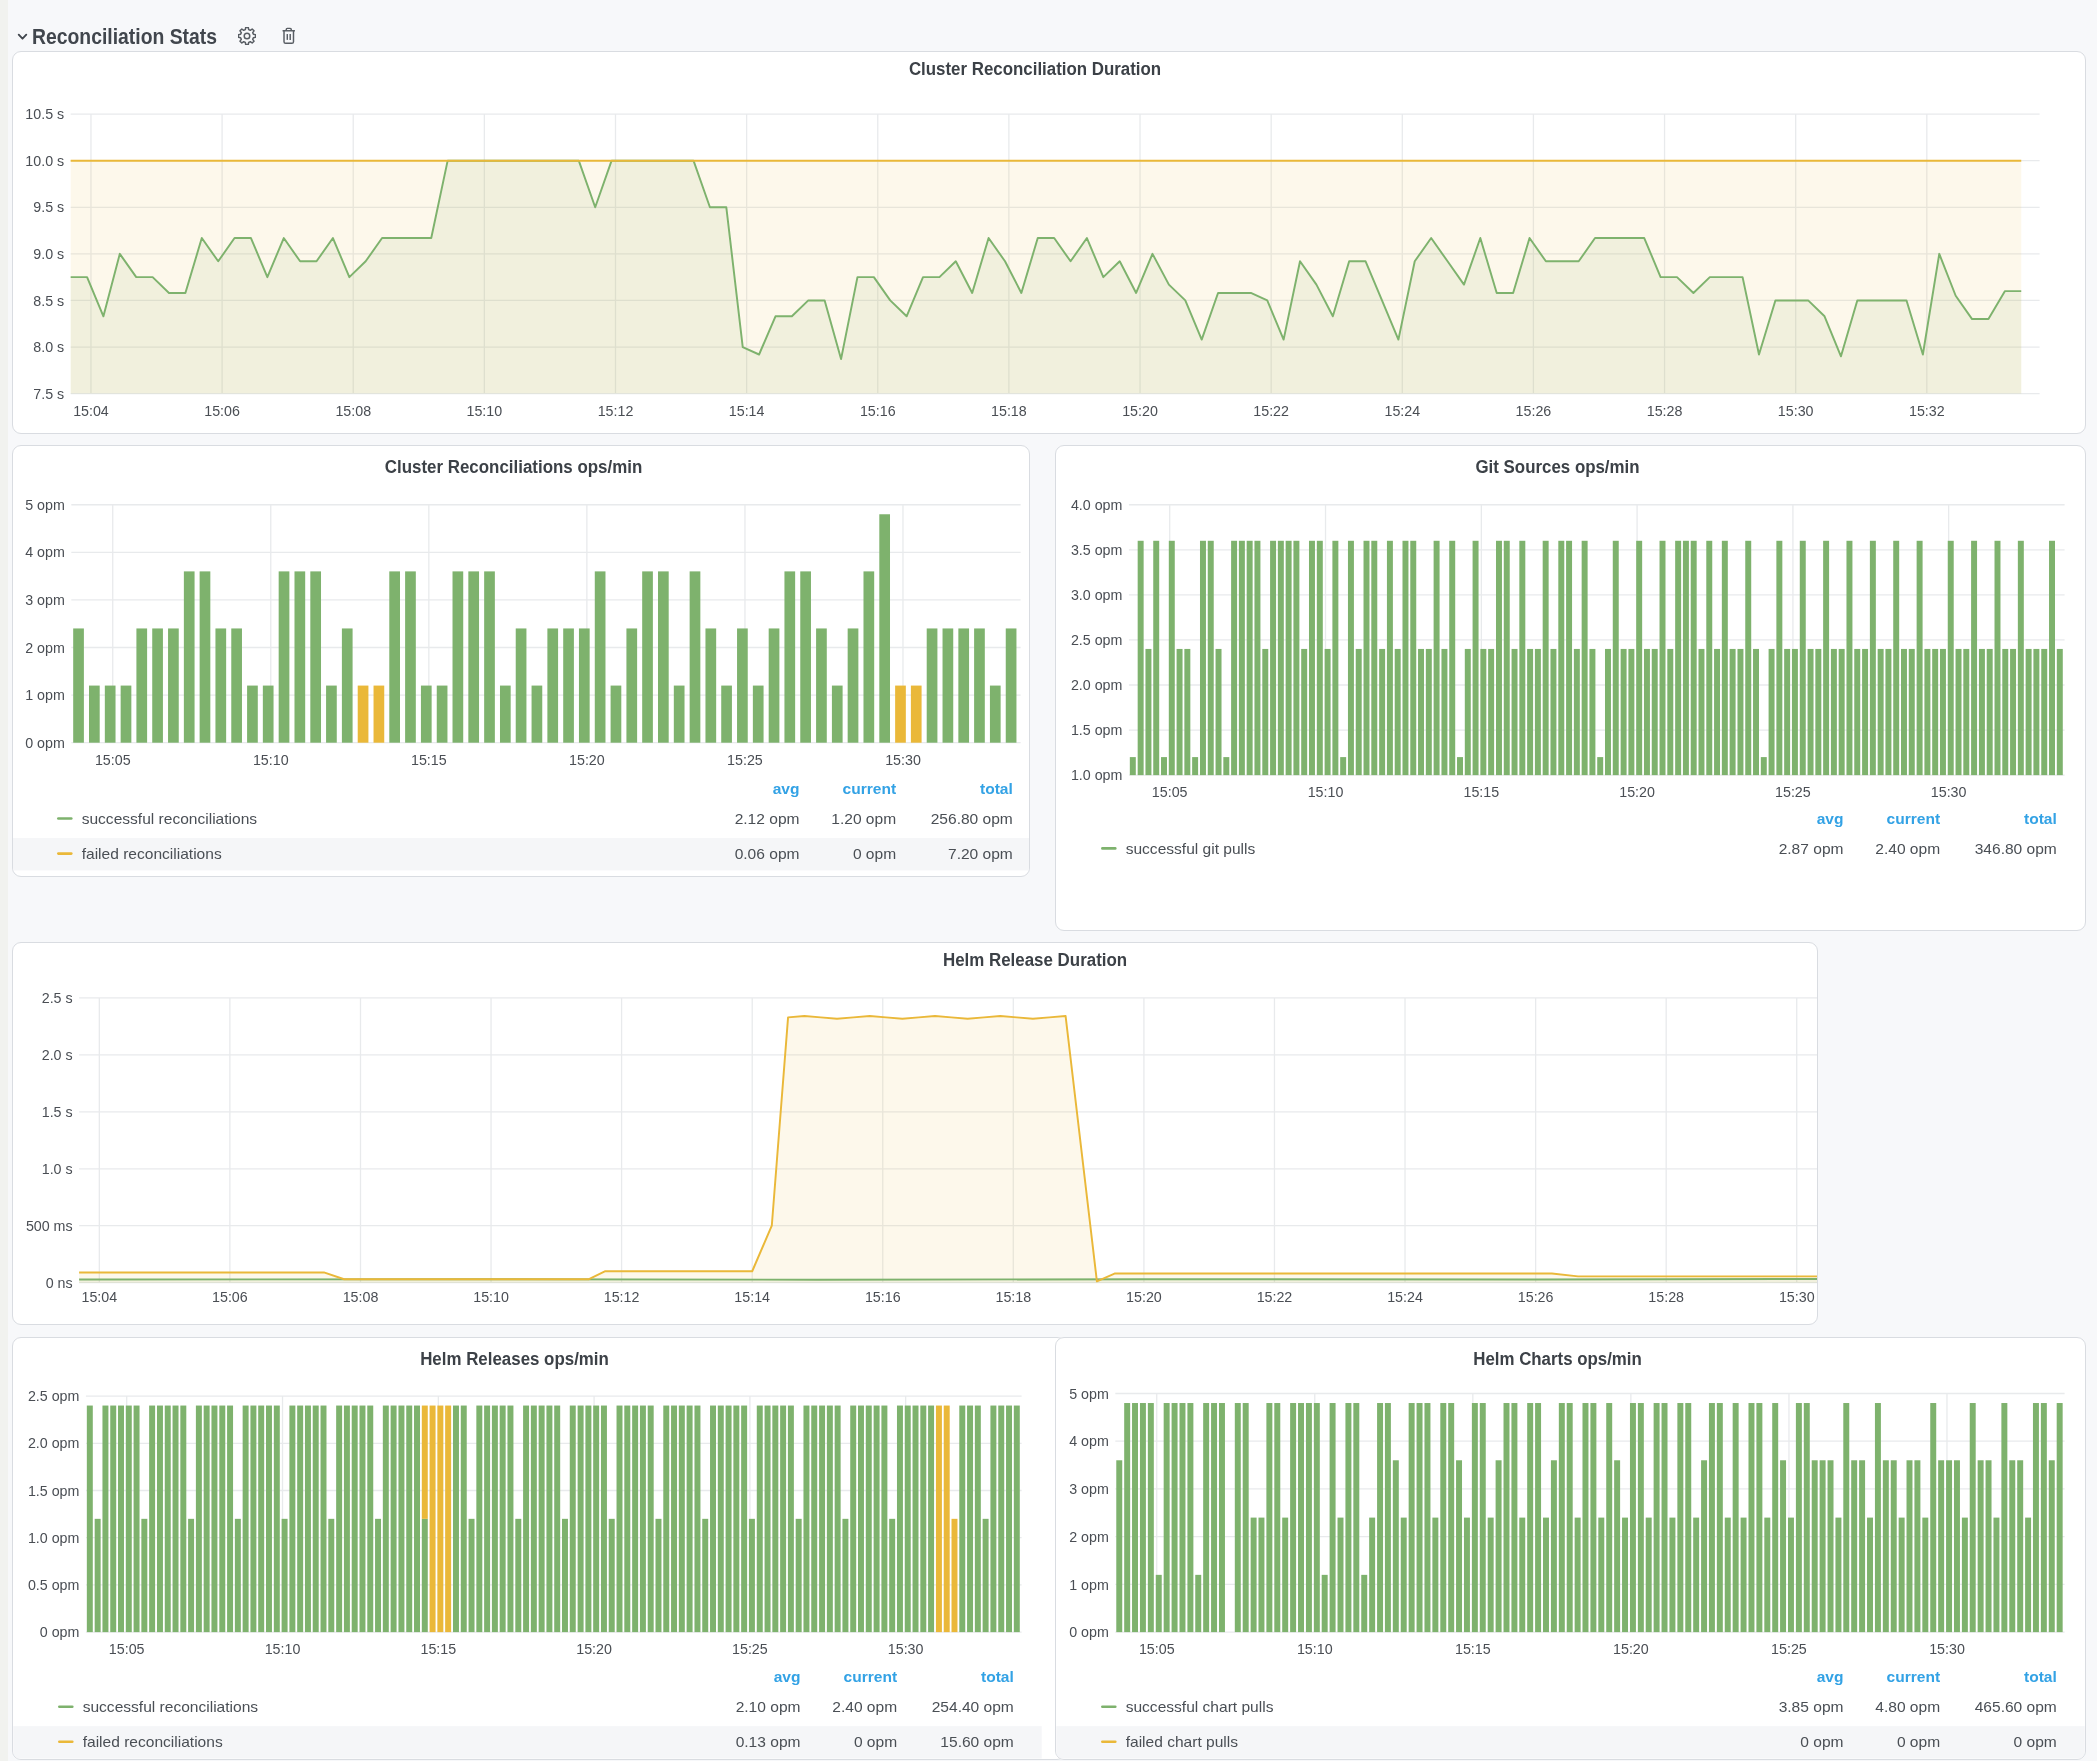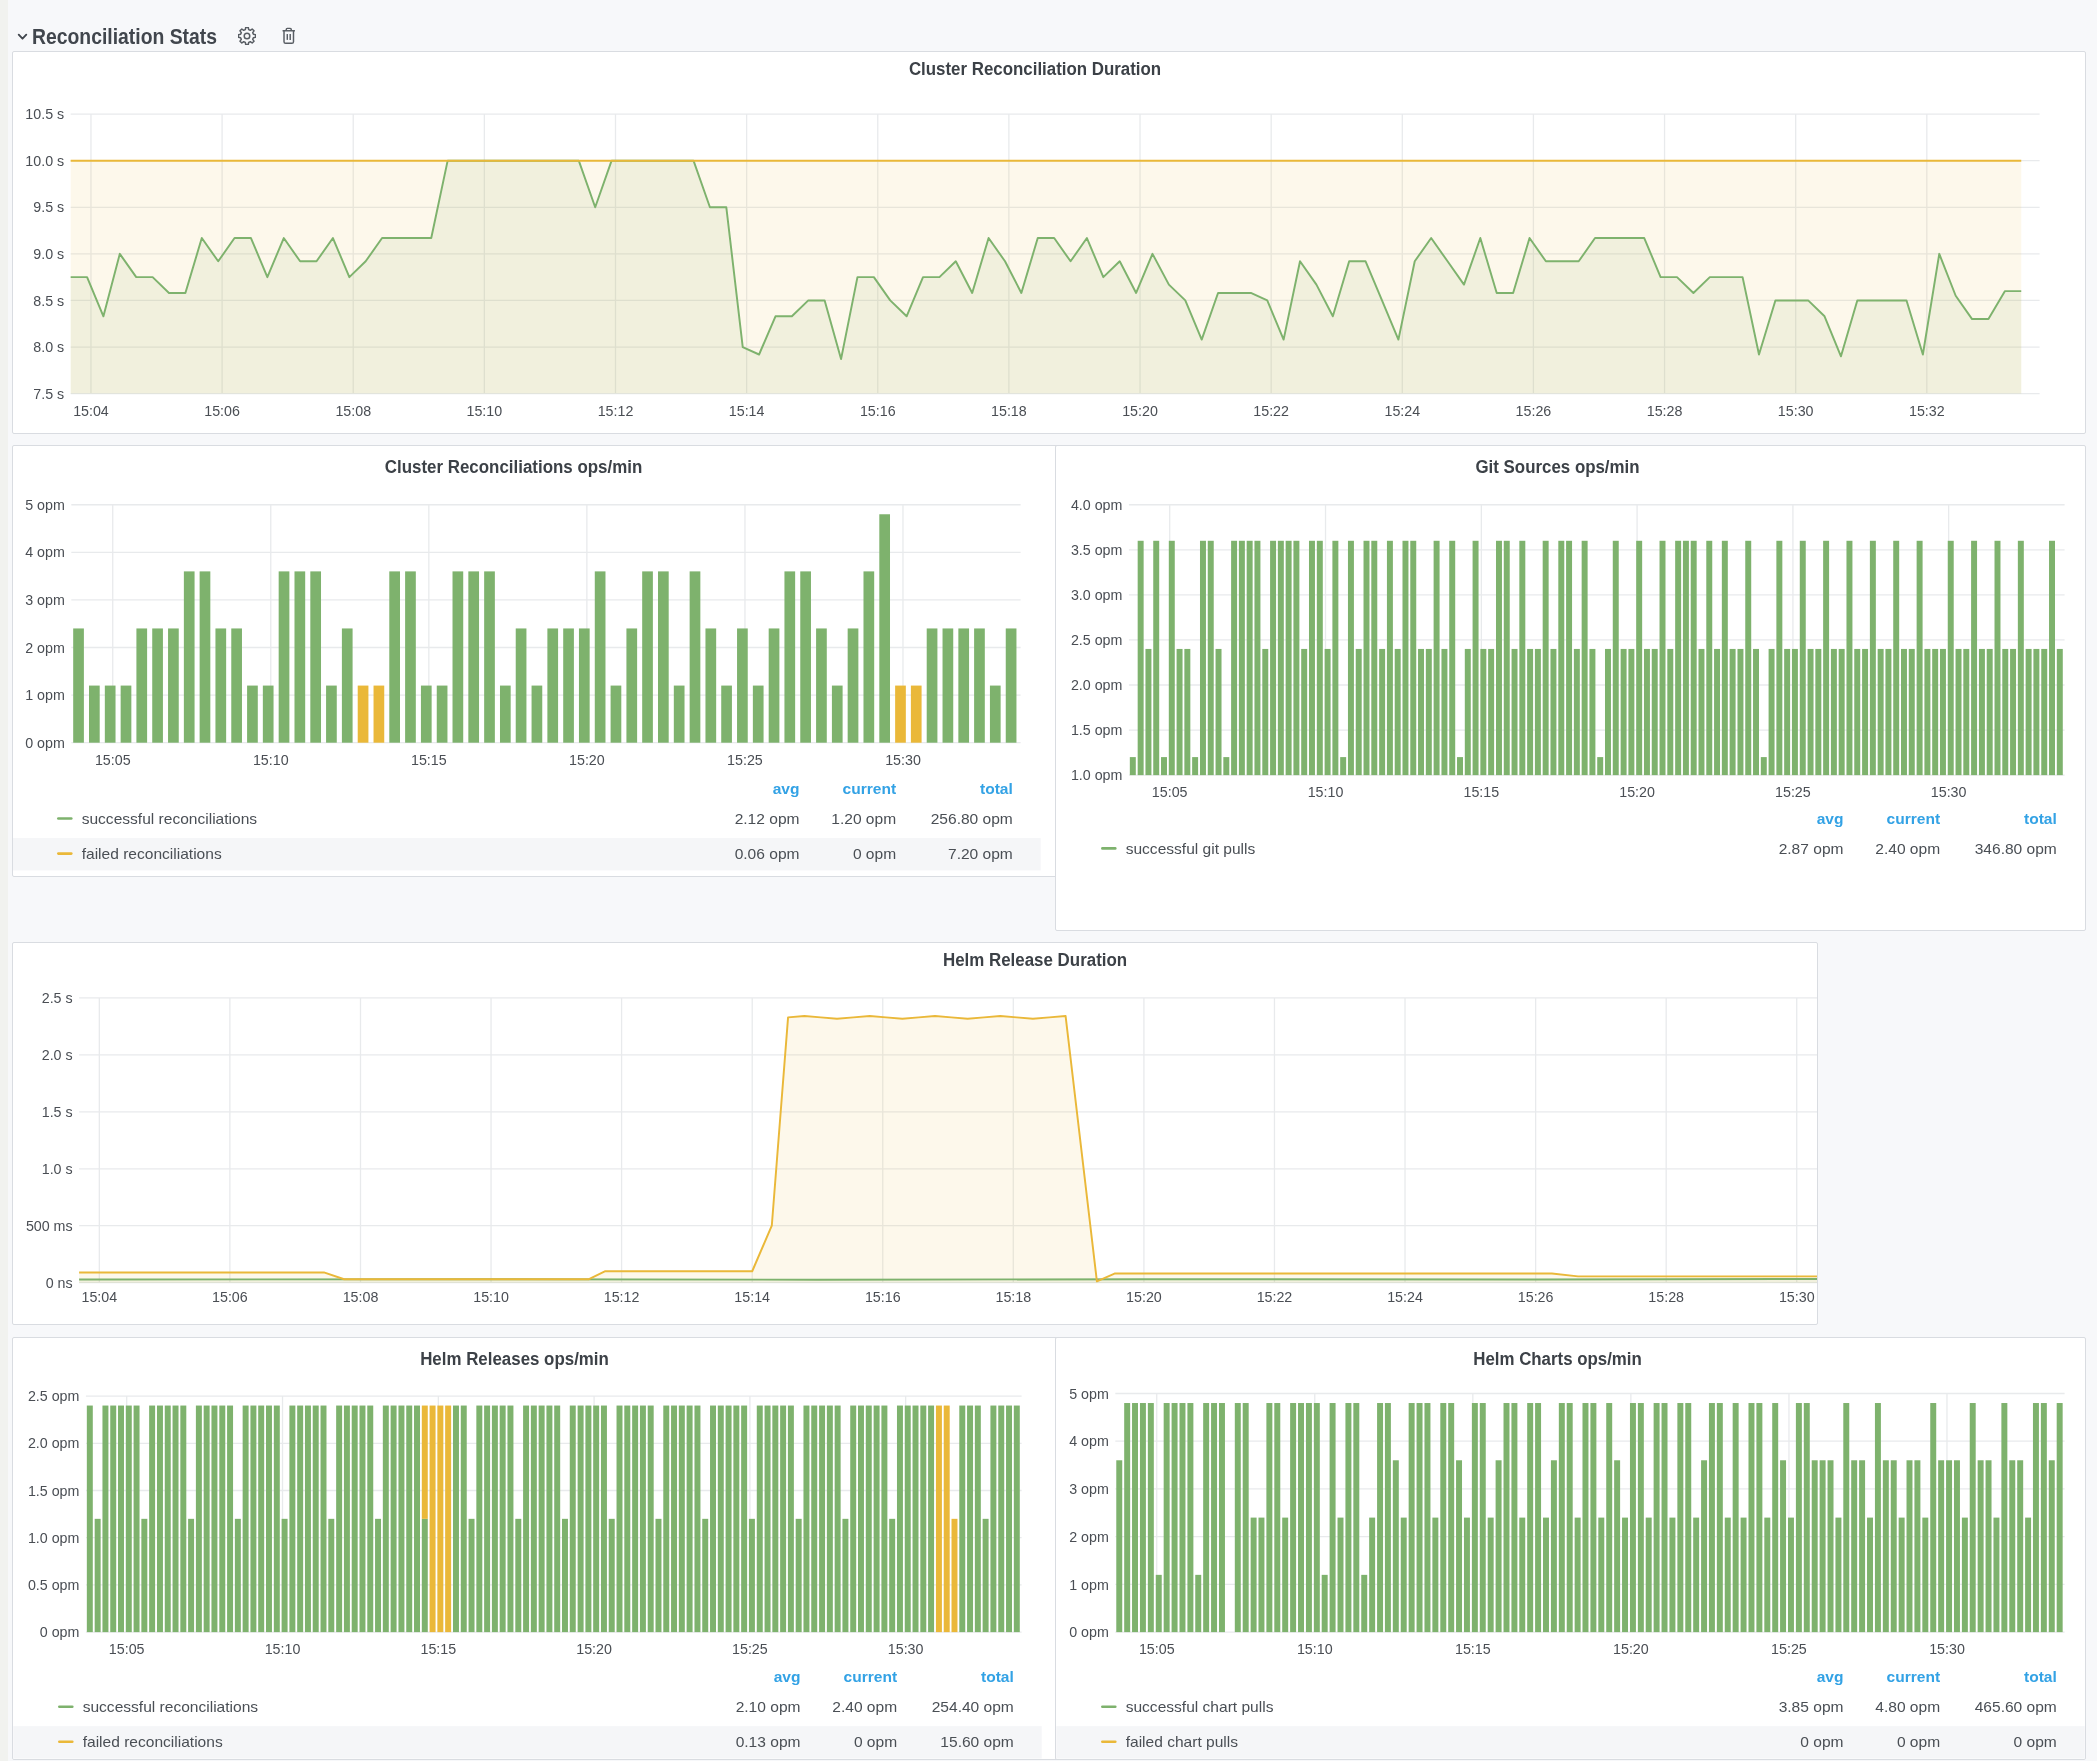--- a/index.html
+++ b/index.html
@@ -1,16 +1,16 @@
 <!DOCTYPE html>
 <html style="font-size:10.4px"><head><meta charset="utf-8"><title>dash</title><style>
 * { margin:0; padding:0; box-sizing:border-box; }
 html,body { width:2097px; height:1761px; background:#f7f8fa; font-family:"Liberation Sans", sans-serif; overflow:hidden; }
 #lstrip { position:absolute; left:0; top:0; width:8.4px; height:1761px; background:#f1f2ef; }
-.panel { position:absolute; background:#ffffff; border:1.3px solid #d9dce1; border-radius:2px; overflow:hidden; }
+.panel { position:absolute; background:#ffffff; border:1.3px solid #d9dce1; border-radius:9px; overflow:hidden; }
 .panel svg { position:absolute; left:-1.3px; top:-1.3px; }
 .rowhdr { position:absolute; left:0; width:100%; }
 .rowtitle { position:absolute; font-size:22px; font-weight:bold; color:#41464d; transform:scaleX(0.88); transform-origin:0 50%; white-space:nowrap; }
 </style></head><body>
 <div id="lstrip"></div>
 <div class="rowhdr" style="top:16px;height:51px">
     <svg style="position:absolute;left:16px;top:14.3px" width="13" height="13" viewBox="0 0 24 24" fill="none" stroke="#41464d" stroke-width="3.4" stroke-linecap="round" stroke-linejoin="round">
       <polyline points="5,8.5 12,16 19,8.5"></polyline>
     </svg>
     <div class="rowtitle" style="left:32px;top:7.8px">Reconciliation Stats</div>
@@ -78,21 +78,21 @@
       <text x="1538.7" y="562.0" font-size="22" fill="#4a4e54" text-anchor="middle" font-weight="normal">15:18</text>
       <text x="1740.9" y="562.0" font-size="22" fill="#4a4e54" text-anchor="middle" font-weight="normal">15:20</text>
       <text x="1943.1" y="562.0" font-size="22" fill="#4a4e54" text-anchor="middle" font-weight="normal">15:22</text>
       <text x="2145.3" y="562.0" font-size="22" fill="#4a4e54" text-anchor="middle" font-weight="normal">15:24</text>
       <text x="2347.5" y="562.0" font-size="22" fill="#4a4e54" text-anchor="middle" font-weight="normal">15:26</text>
       <text x="2549.7" y="562.0" font-size="22" fill="#4a4e54" text-anchor="middle" font-weight="normal">15:28</text>
       <text x="2751.9" y="562.0" font-size="22" fill="#4a4e54" text-anchor="middle" font-weight="normal">15:30</text>
       <text x="2954.1" y="562.0" font-size="22" fill="#4a4e54" text-anchor="middle" font-weight="normal">15:32</text>
     </svg>
   </div>
-<div class="panel" style="left:11.7px;top:445px;width:1233px;height:432px">
+<div class="panel" style="left:11.7px;top:445px;width:1018px;height:432px">
     <svg width="1031" height="432" viewBox="0 0 1590 666" font-family="Liberation Sans, sans-serif">
       <line x1="93" y1="459.0" x2="1557" y2="459.0" stroke="#e8eaec" stroke-width="2"></line>
       <line x1="93" y1="385.6" x2="1557" y2="385.6" stroke="#e8eaec" stroke-width="2"></line>
       <line x1="93" y1="312.2" x2="1557" y2="312.2" stroke="#e8eaec" stroke-width="2"></line>
       <line x1="93" y1="238.8" x2="1557" y2="238.8" stroke="#e8eaec" stroke-width="2"></line>
       <line x1="93" y1="165.4" x2="1557" y2="165.4" stroke="#e8eaec" stroke-width="2"></line>
       <line x1="93" y1="92.0" x2="1557" y2="92.0" stroke="#e8eaec" stroke-width="2"></line>
       <line x1="156.9" y1="92" x2="156.9" y2="459" stroke="#e8eaec" stroke-width="2"></line>
       <line x1="400.6" y1="92" x2="400.6" y2="459" stroke="#e8eaec" stroke-width="2"></line>
       <line x1="644.4" y1="92" x2="644.4" y2="459" stroke="#e8eaec" stroke-width="2"></line>

